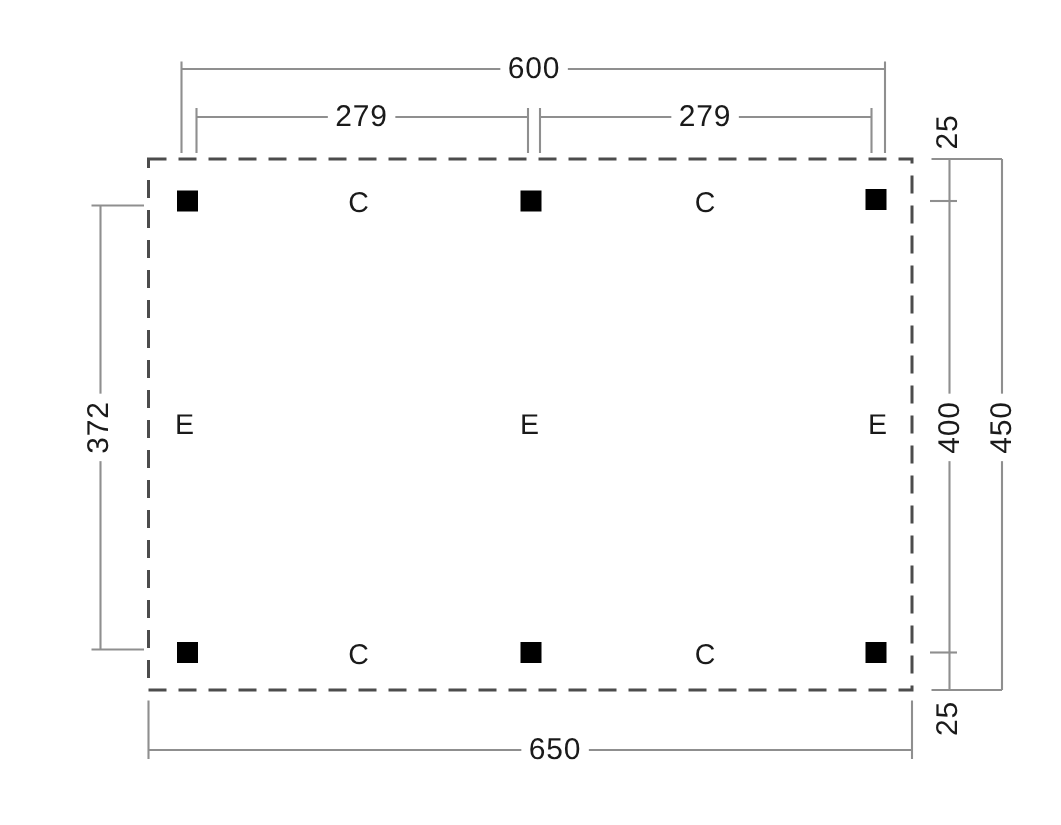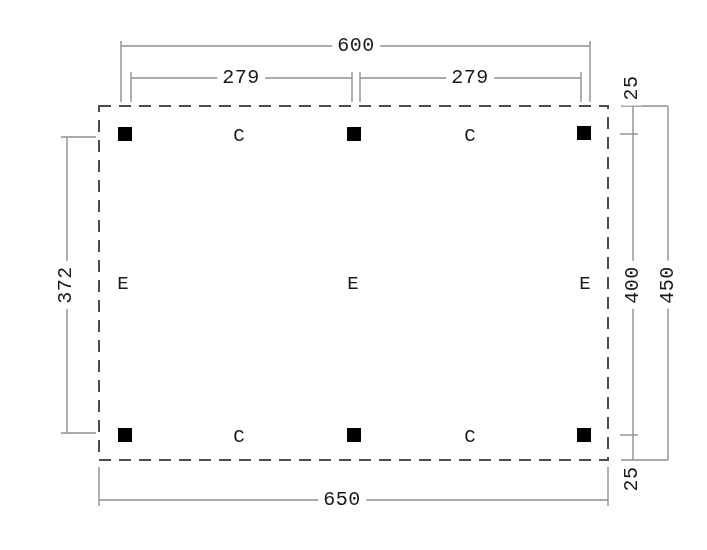--- a/index.html
+++ b/index.html
@@ -6,21 +6,21 @@
     margin: 0;
     padding: 0;
     background: #ffffff;
   }
   .canvas {
     position: relative;
     width: 707px;
     height: 550px;
     background: #ffffff;
     overflow: hidden;
-    font-family: Liberation Mono, monospace;
+    font-family: Liberation Sans, sans-serif;
     color: #1a1a1a;
   }
   .lines-layer {
     position: absolute;
     left: 0; top: 0;
     width: 707px; height: 550px;
   }
   .outline {
     fill: none;
     stroke: #4c4c4c;
@@ -117,21 +117,21 @@
   <div class="post" style="left:577px; top:428px"></div>
 
   <div class="num" style="left:356px; top:46px">600</div>
   <div class="num" style="left:241px; top:78px">279</div>
   <div class="num" style="left:470px; top:78px">279</div>
   <div class="num rot" style="left:66px; top:285px">372</div>
   <div class="num rot" style="left:632px; top:88px">25</div>
   <div class="num rot" style="left:633px; top:285px">400</div>
   <div class="num rot" style="left:668px; top:285px">450</div>
   <div class="num rot" style="left:632px; top:479px">25</div>
-  <div class="num" style="left:342px; top:500px">650</div>
+  <div class="num" style="left:370px; top:500px">650</div>
 
   <div class="marker" style="left:239px; top:136px">C</div>
   <div class="marker" style="left:470px; top:136px">C</div>
   <div class="marker" style="left:123px; top:284px">E</div>
   <div class="marker" style="left:353px; top:284px">E</div>
   <div class="marker" style="left:585px; top:284px">E</div>
   <div class="marker" style="left:239px; top:437px">C</div>
   <div class="marker" style="left:470px; top:437px">C</div>
 
 </div>

